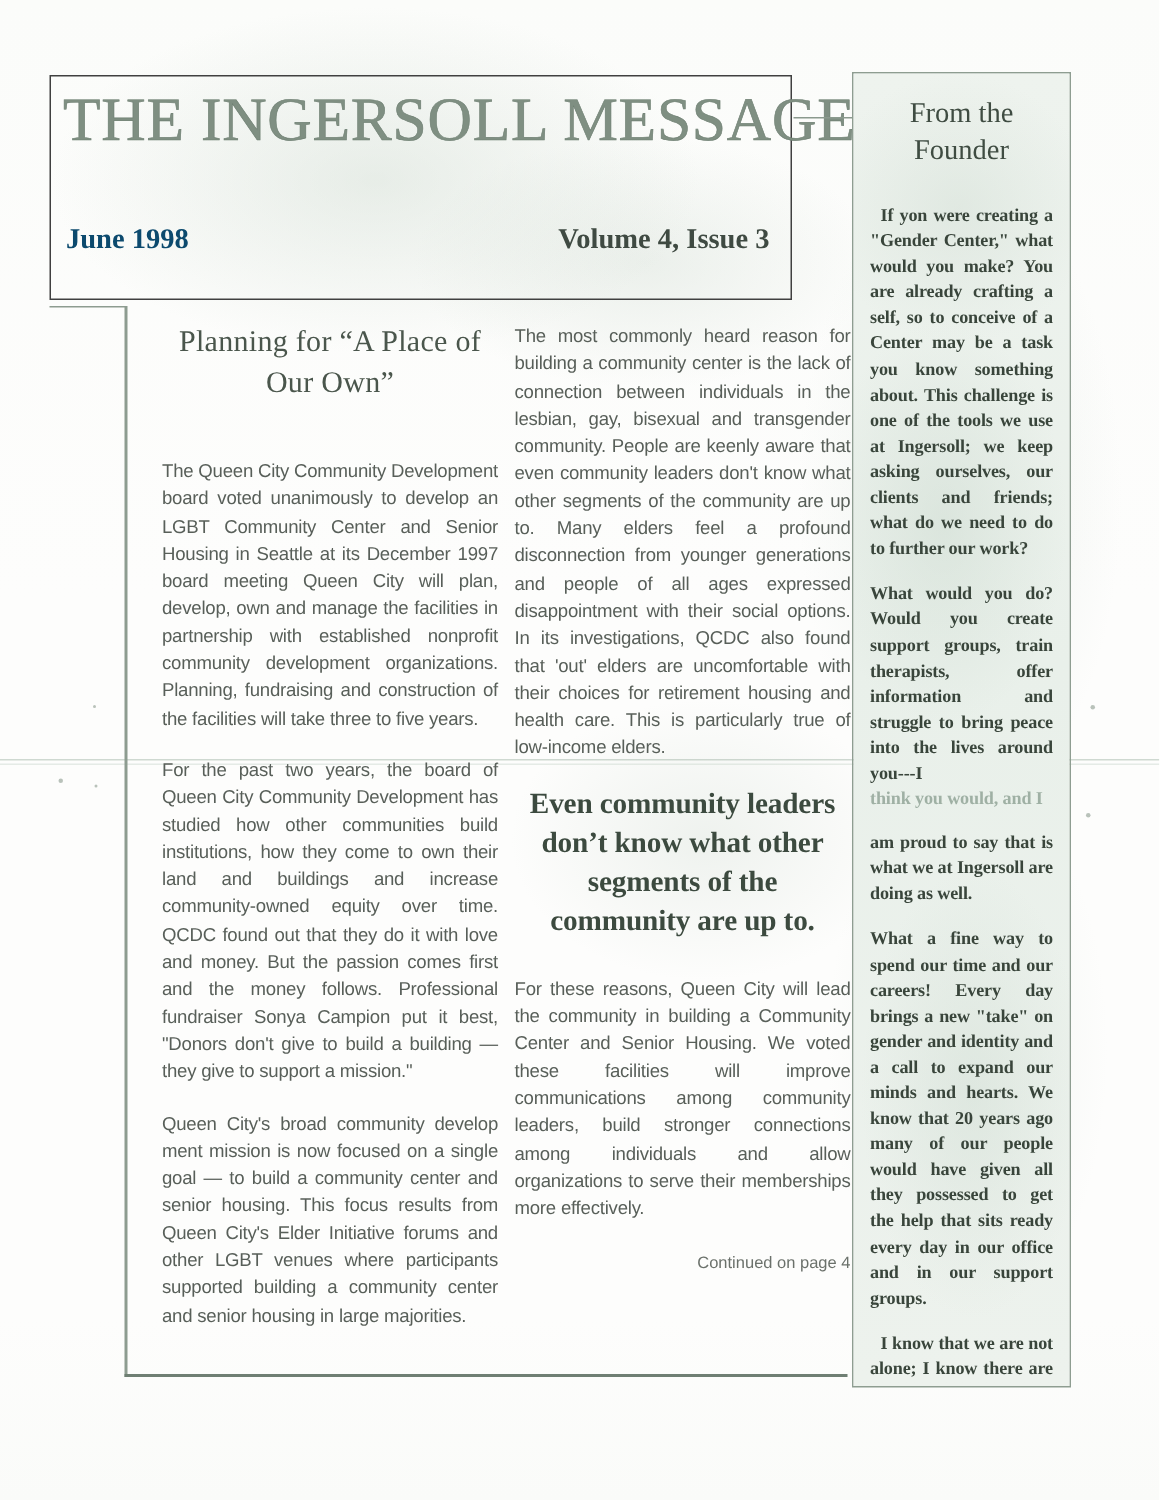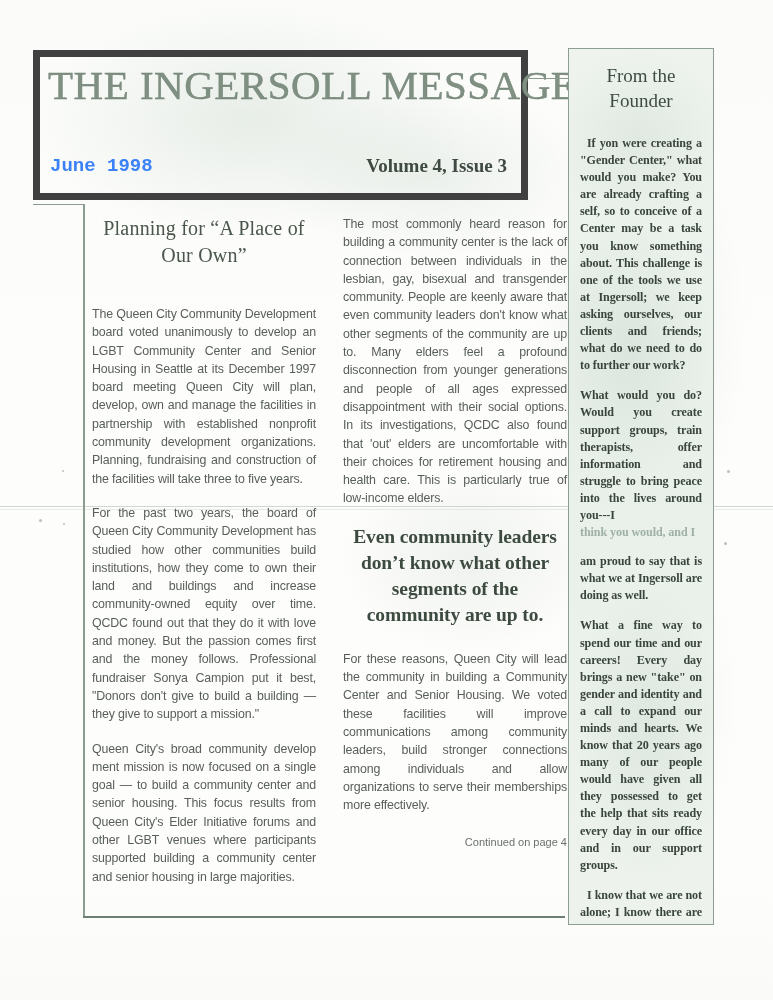--- a/index.html
+++ b/index.html
@@ -52,43 +52,43 @@
     pointer-events: none;
   }
 
   
   #masthead {
     position: absolute;
     left: 33px;
     top: 50px;
     width: 495px;
     height: 150px;
-    border: 7px solid #404040;
+    border: 1px solid #404040;
     box-sizing: border-box;
   }
   #masthead-title {
     position: absolute;
     left: 8px;
     top: 4px;
     width: 480px;
     font-family: "Liberation Serif", "DejaVu Serif", serif;
     font-size: 41px;
     letter-spacing: 0.5px;
     color: #7f8f82;
     white-space: nowrap;
     -webkit-text-stroke: 0.4px #6e7f72;
   }
   #issue-date {
     position: absolute;
     left: 10px;
     top: 98px;
-    font-family: Liberation Mono, monospace;
+    font-family: Liberation Serif, serif;
     font-size: 19px;
     font-weight: bold;
-    color: #3b82f6;
+    color: #0c4a6e;
   }
   #issue-volume {
     position: absolute;
     right: 14px;
     top: 98px;
     font-family: "Liberation Serif", "DejaVu Serif", serif;
     font-size: 19px;
     font-weight: bold;
     color: #3f4a42;
   }
@@ -128,21 +128,21 @@
     height: 1px;
     background: #8d9c90;
   }
 
   
   .article-col {
     position: absolute;
     top: 215px;
     width: 224px;
   }
-  #col-left  { left: 92px; }
+  #col-left  { left: 108px; }
   #col-mid   { left: 343px; }
 
   .headline {
     font-family: "Liberation Serif", "DejaVu Serif", serif;
     font-size: 20px;
     line-height: 1.35;
     color: #4a564c;
     text-align: center;
     margin: 0 0 36px 0;
     font-weight: normal;

